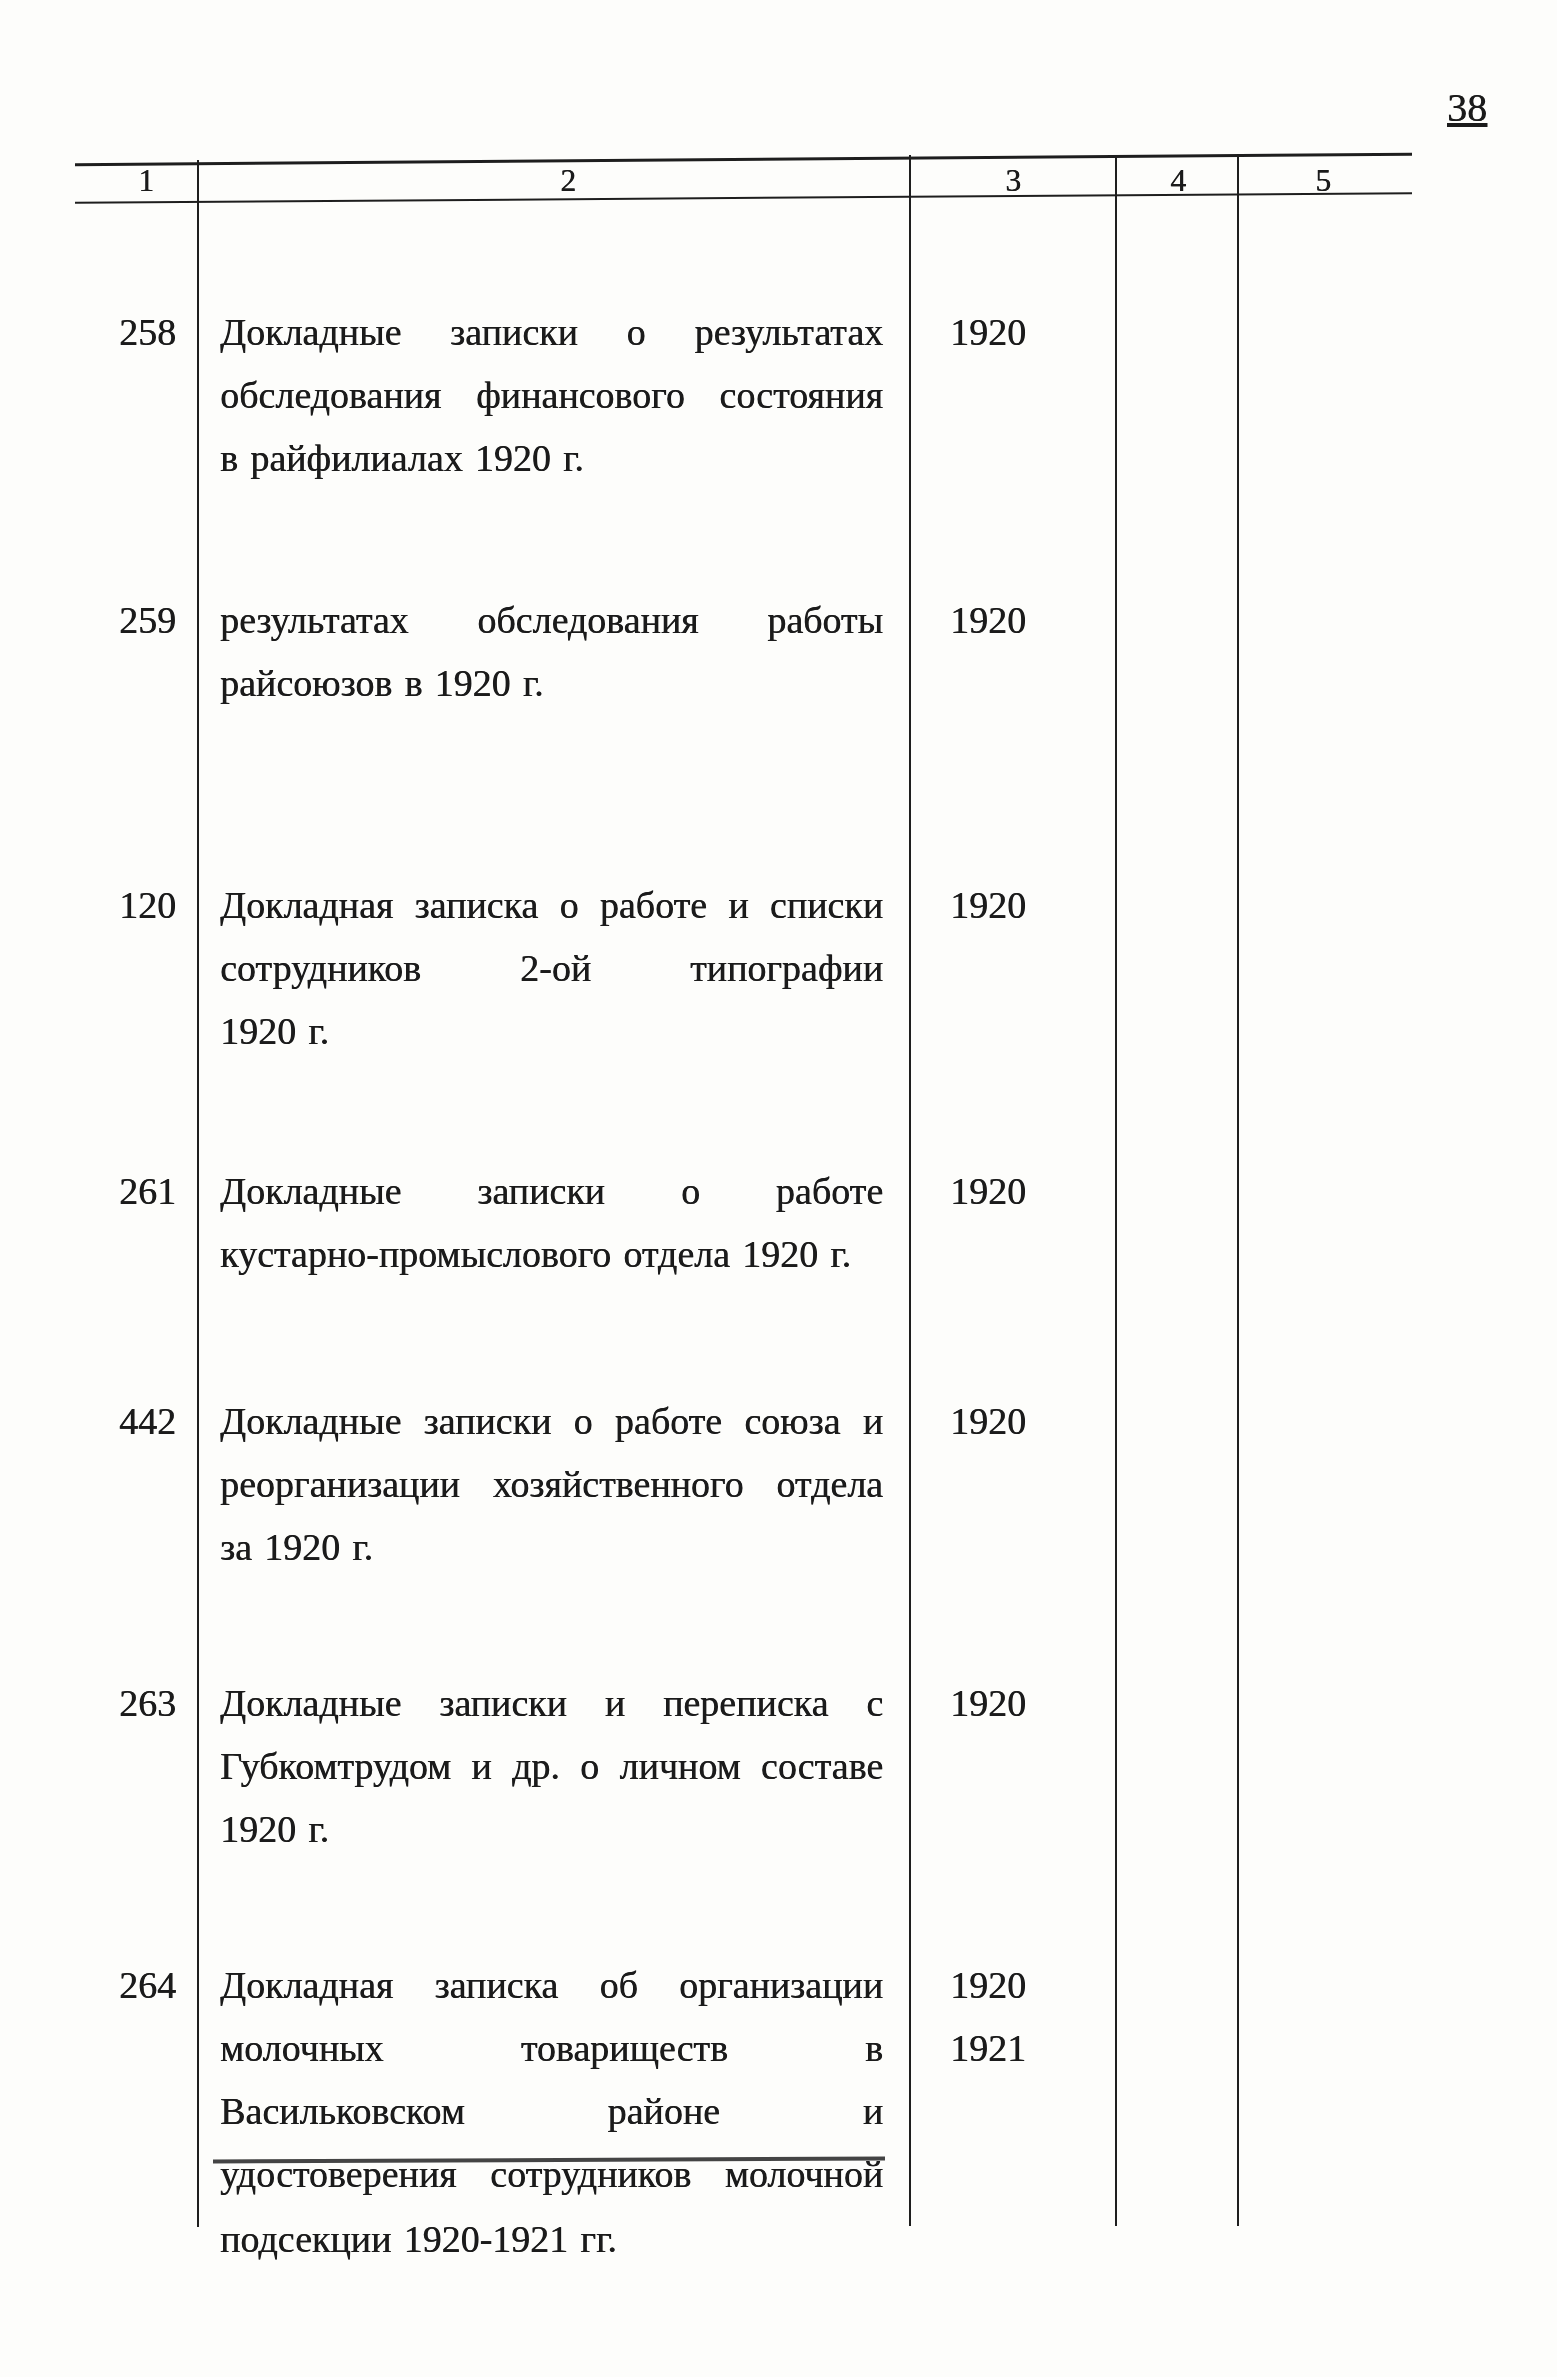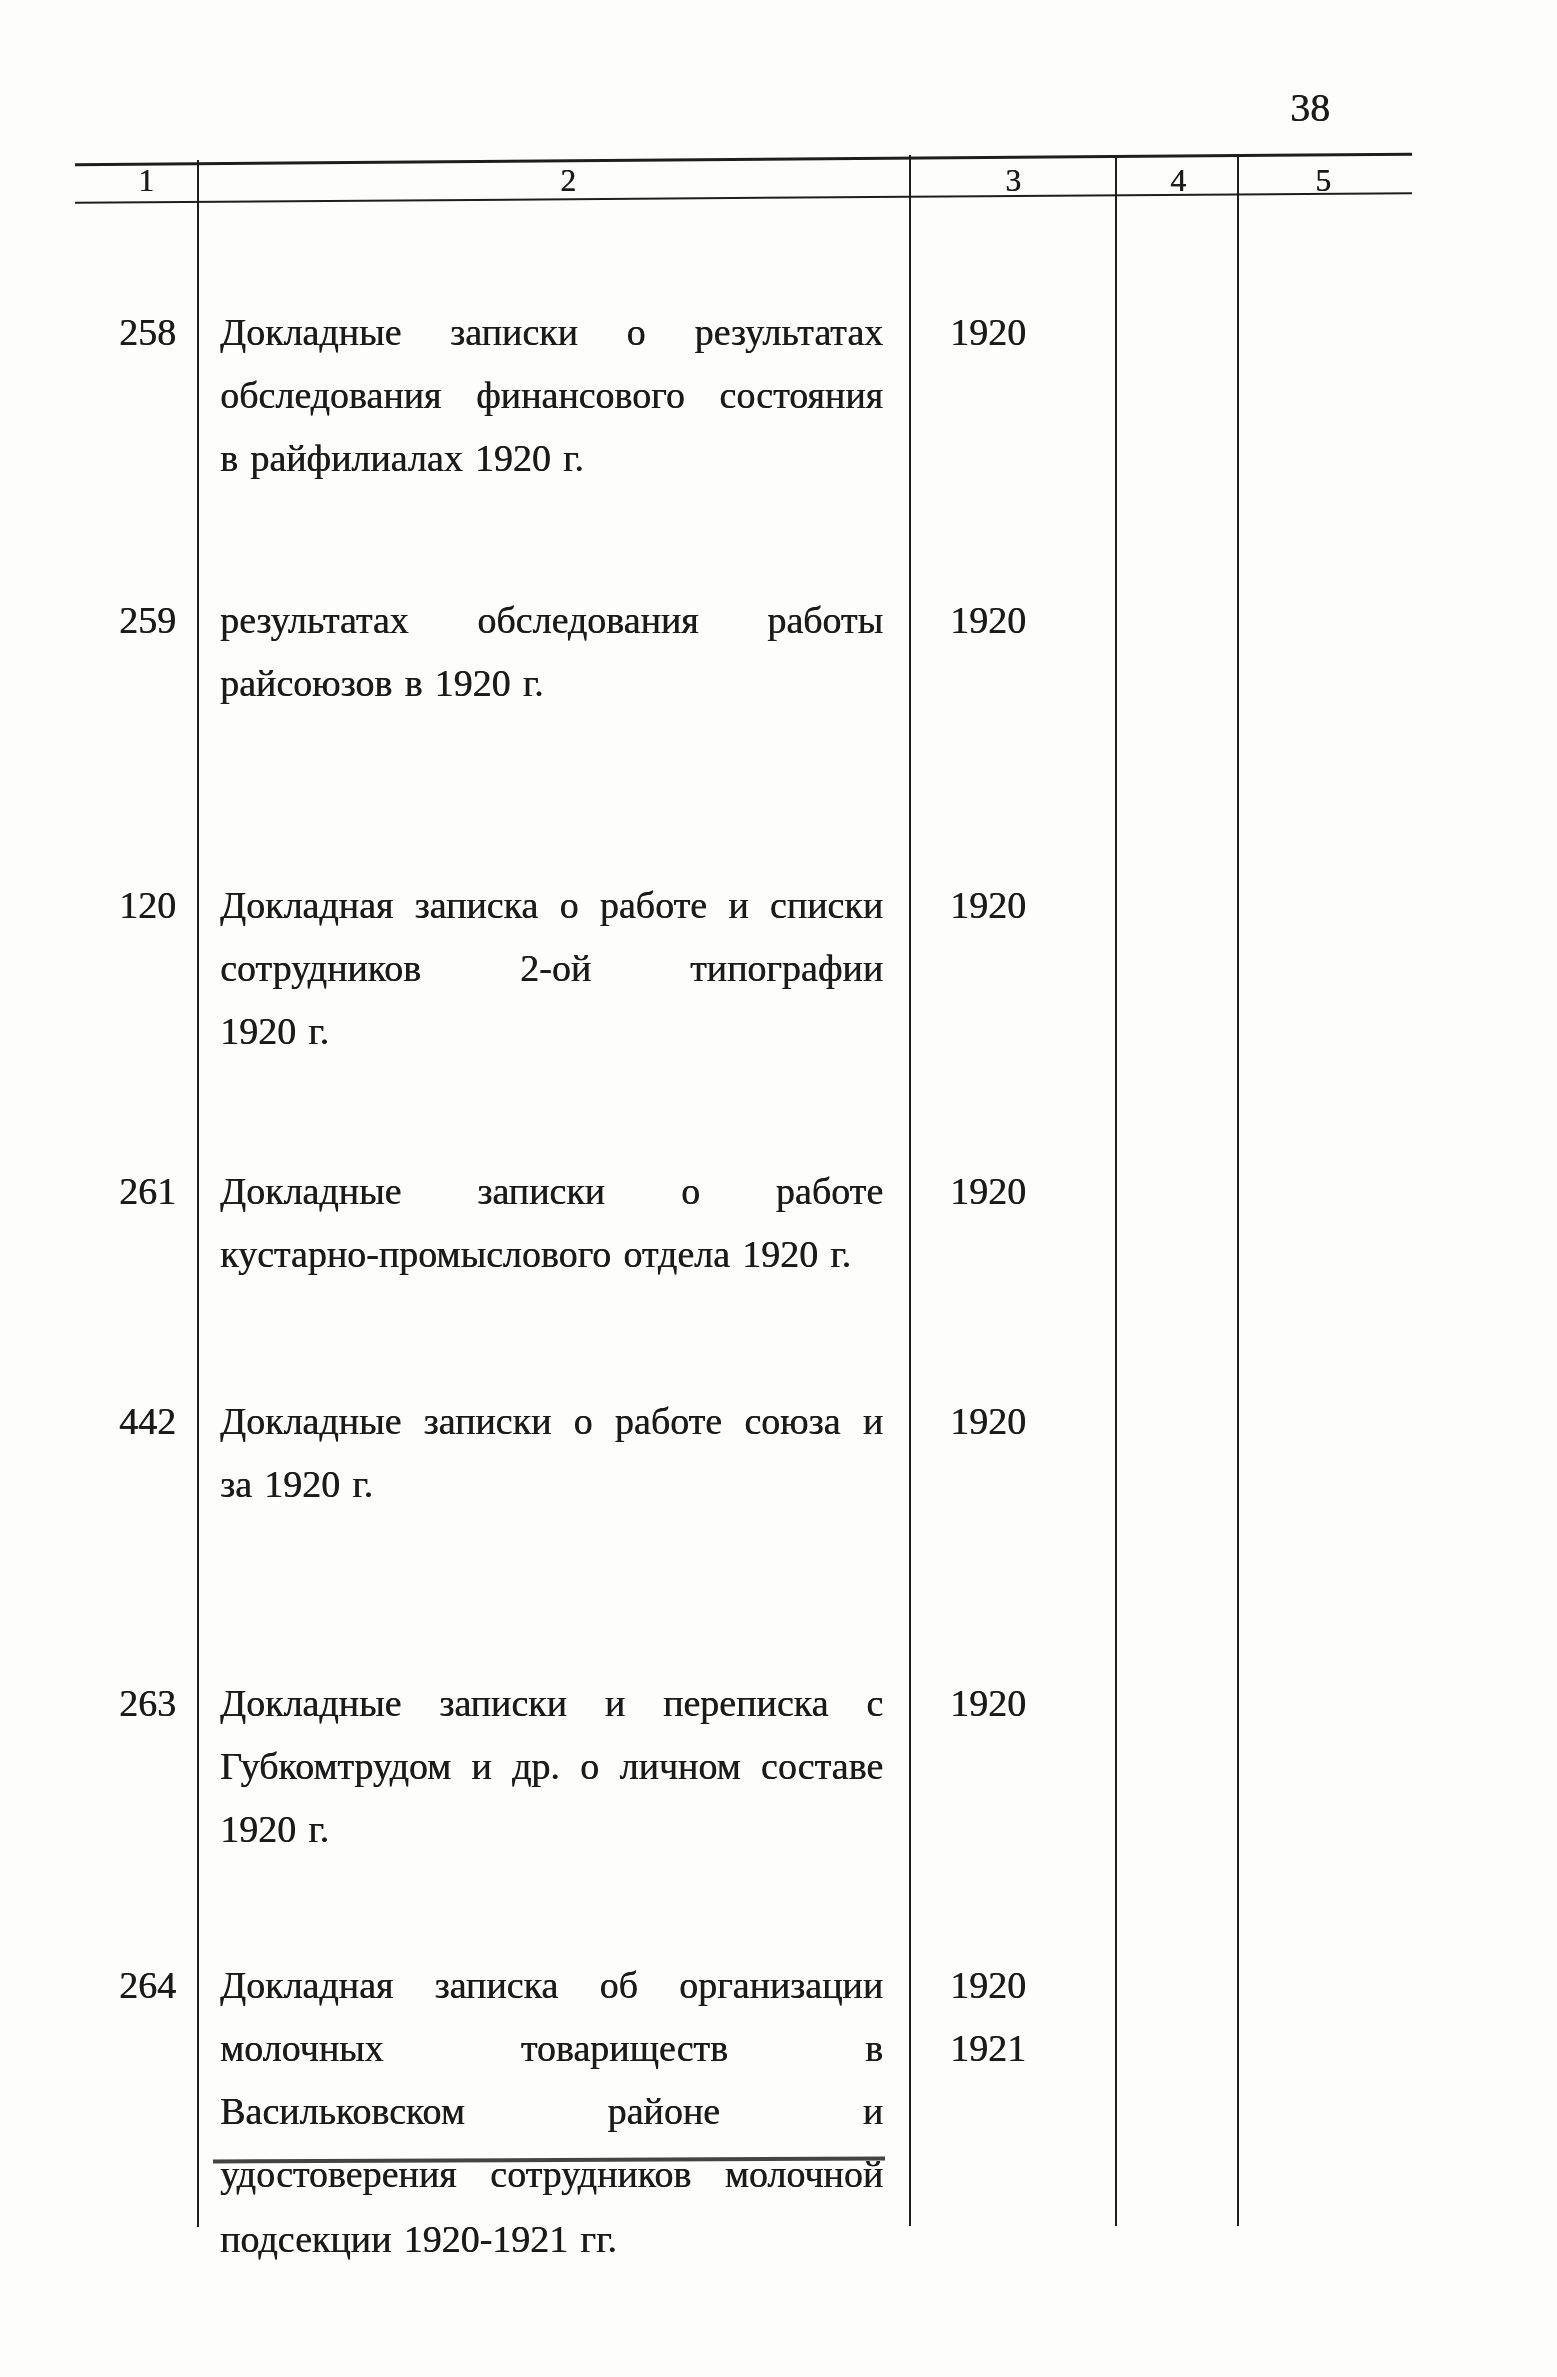--- a/index.html
+++ b/index.html
@@ -18,21 +18,21 @@
   .hline{height:2.7px;}
   .vline{width:2.1px;}
   .hline.top   {left:75px;top:158px;width:1337px;transform:rotate(-0.45deg);}
   .hline.bottom{left:75px;top:197px;width:1337px;height:2.1px;transform:rotate(-0.40deg);}
   .vline.v1{left:197px; top:160px;height:2067px;}
   .vline.v2{left:909px;top:155px;height:2071px;}
   .vline.v3{left:1115px;top:155px;height:2071px;}
   .vline.v4{left:1237px;top:154px;height:2072px;}
 
   
-  .pageno{position:absolute;left:1276px;top:88px;width:68px;font-size:40px;line-height:40px;text-align:center;}
+  .pageno{position:absolute;left:1433px;top:88px;width:68px;font-size:40px;line-height:40px;text-align:center;text-decoration:underline;}
   .colhead{position:absolute;top:164px;width:48px;font-size:31.5px;line-height:33px;text-align:center;}
   .ch1{left:122px;} .ch2{left:544px;} .ch3{left:989px;} .ch4{left:1154px;} .ch5{left:1299px;}
 
   
   .row{position:absolute;left:0;width:1557px;}
   .num{position:absolute;left:84px;width:92px;text-align:right;font-size:38px;line-height:40px;}
   .desc{position:absolute;left:220px;width:663px;font-size:38px;}
   .line{position:relative;line-height:40px;margin-bottom:23px;letter-spacing:0px;word-spacing:2.7px;}
   .line.just{text-align:justify;text-align-last:justify;}
   .line.tight{margin-bottom:25px;}
@@ -109,20 +109,21 @@
     </div>
     <div class="years">
       <div class="year ink">1920</div>
     </div>
   </div>
 
   <div class="row r262">
     <div class="num ink">442</div>
     <div class="desc">
       <div class="line just ink">Докладные записки о работе союза и</div>
+      <div class="line just ink">реорганизации хозяйственного отдела</div>
       <div class="line ink">за 1920 г.</div>
     </div>
     <div class="years">
       <div class="year ink">1920</div>
     </div>
   </div>
 
   <div class="row r263">
     <div class="num ink">263</div>
     <div class="desc">

